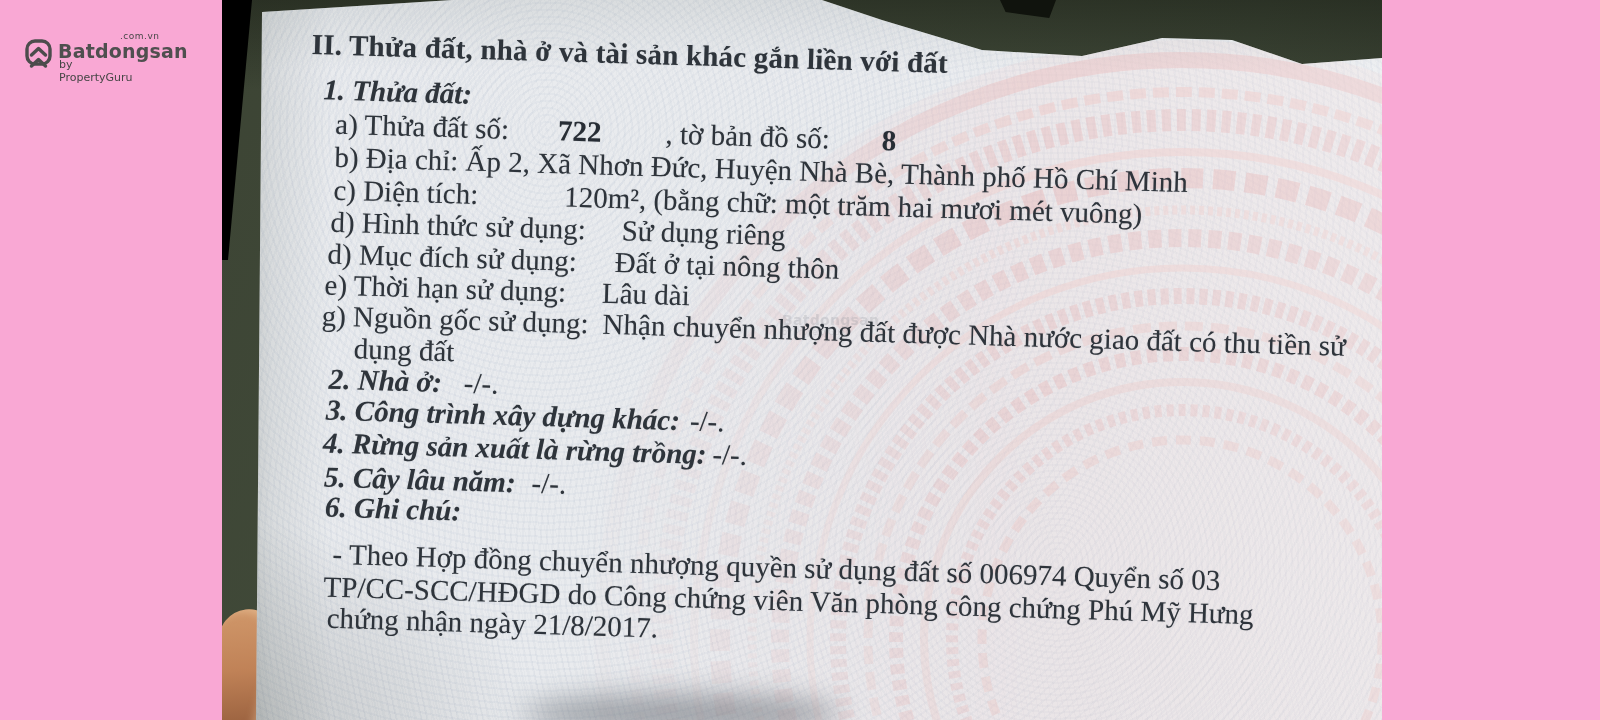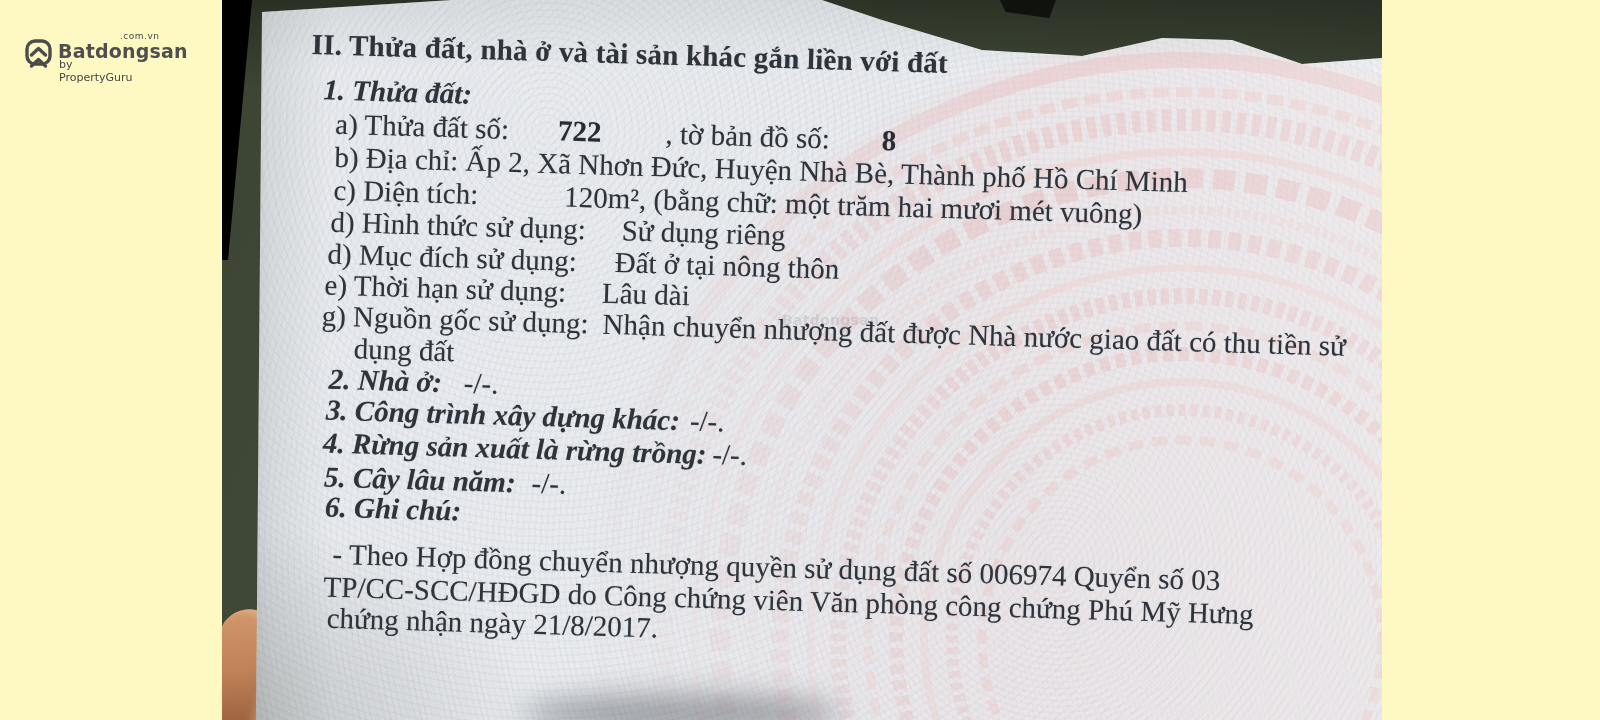--- a/index.html
+++ b/index.html
@@ -1,16 +1,16 @@
 <!DOCTYPE html>
 <html><head>
 <meta charset="utf-8">
 <style>
   html,body{margin:0;padding:0;background:#000;}
-  .stage{position:relative;width:1600px;height:720px;background:#fef9c3;overflow:hidden;
+  .stage{position:relative;width:1600px;height:720px;background:#f9a8d4;overflow:hidden;
          font-family:"Liberation Serif", serif;}
 
   
   .brand{position:absolute;left:24px;top:33px;width:210px;height:44px;z-index:5;}
   .brand-icon{position:absolute;left:0;top:5px;}
   .brand-texts{position:absolute;left:34px;top:0;font-family:"DejaVu Sans", sans-serif;color:#4c4c4c;}
   .brand-domain{position:absolute;left:62px;top:-2px;font-size:9px;letter-spacing:.5px;color:#474747;}
   .brand-name{position:absolute;left:0;top:7px;font-size:19px;font-weight:bold;letter-spacing:.2px;color:#4f4f4f;}
   .brand-byline{position:absolute;left:1px;top:25px;font-size:11px;color:#454545;}
 

